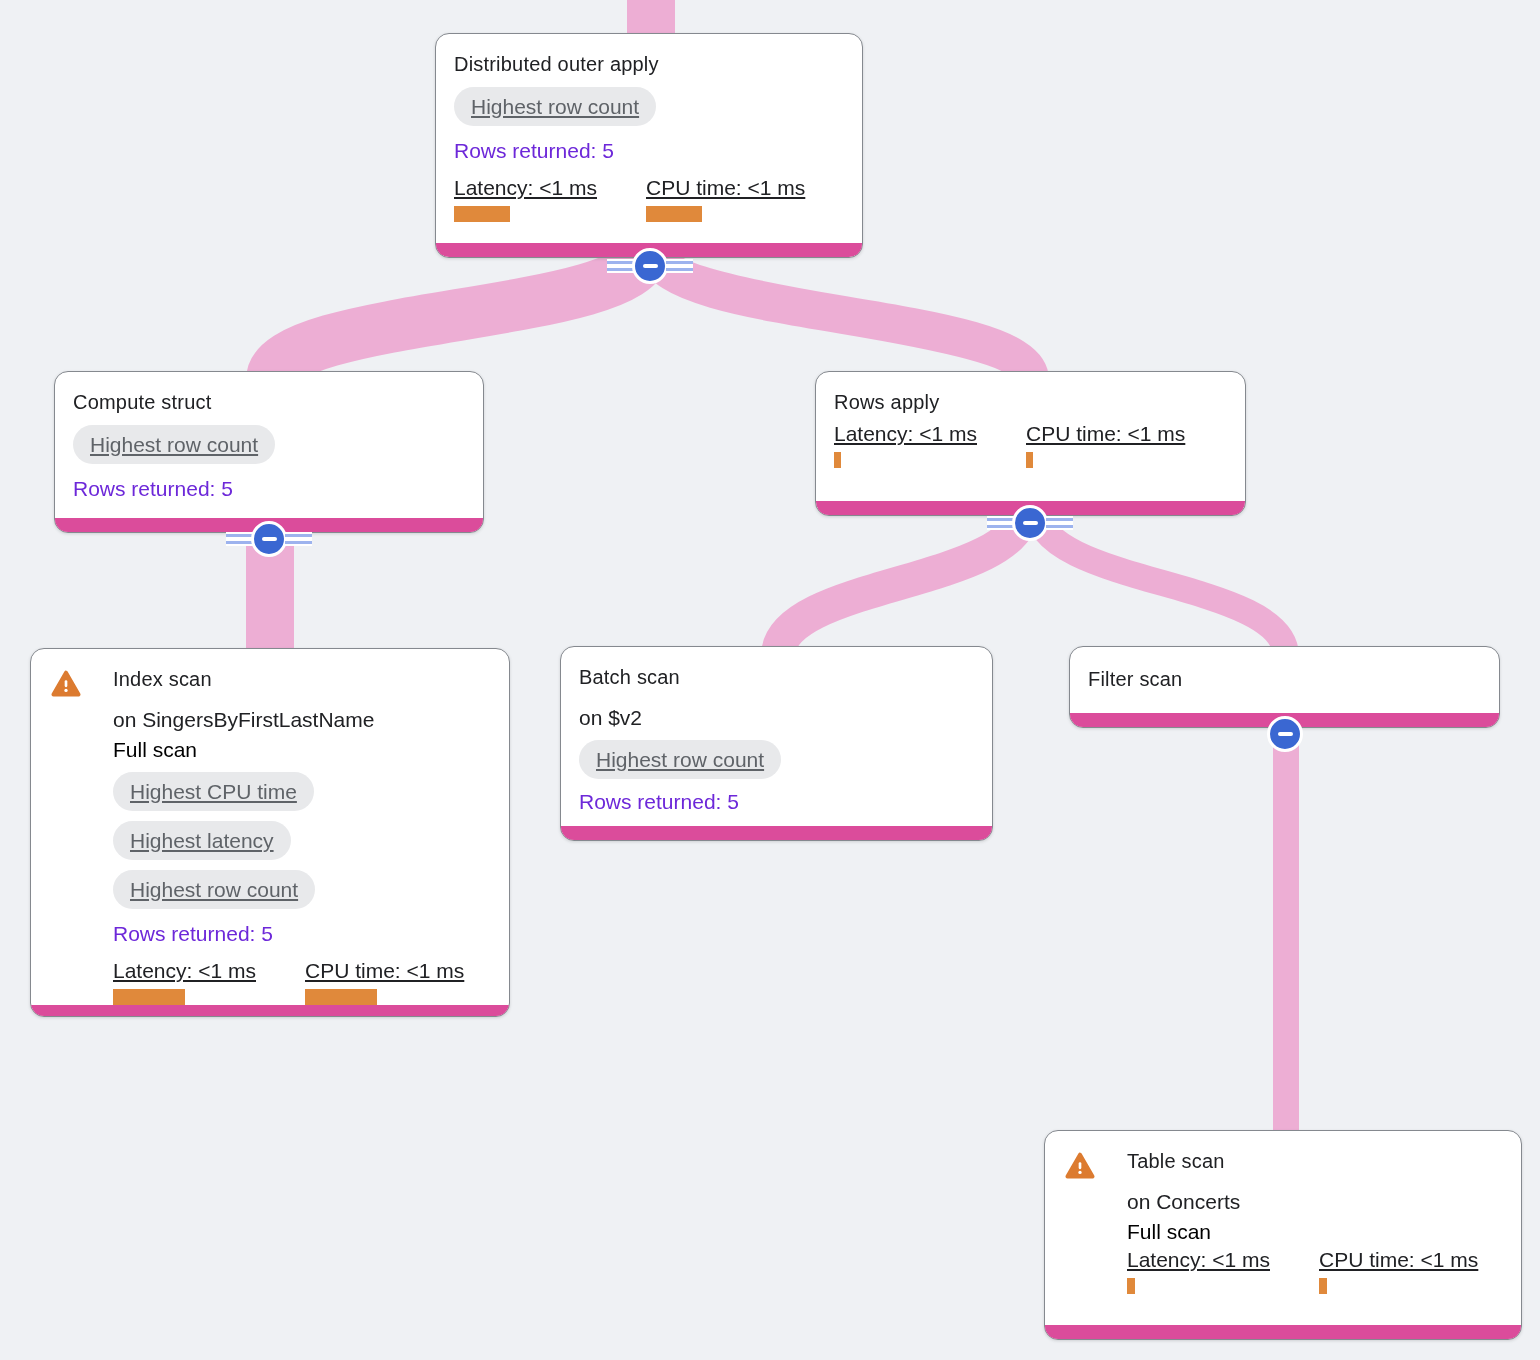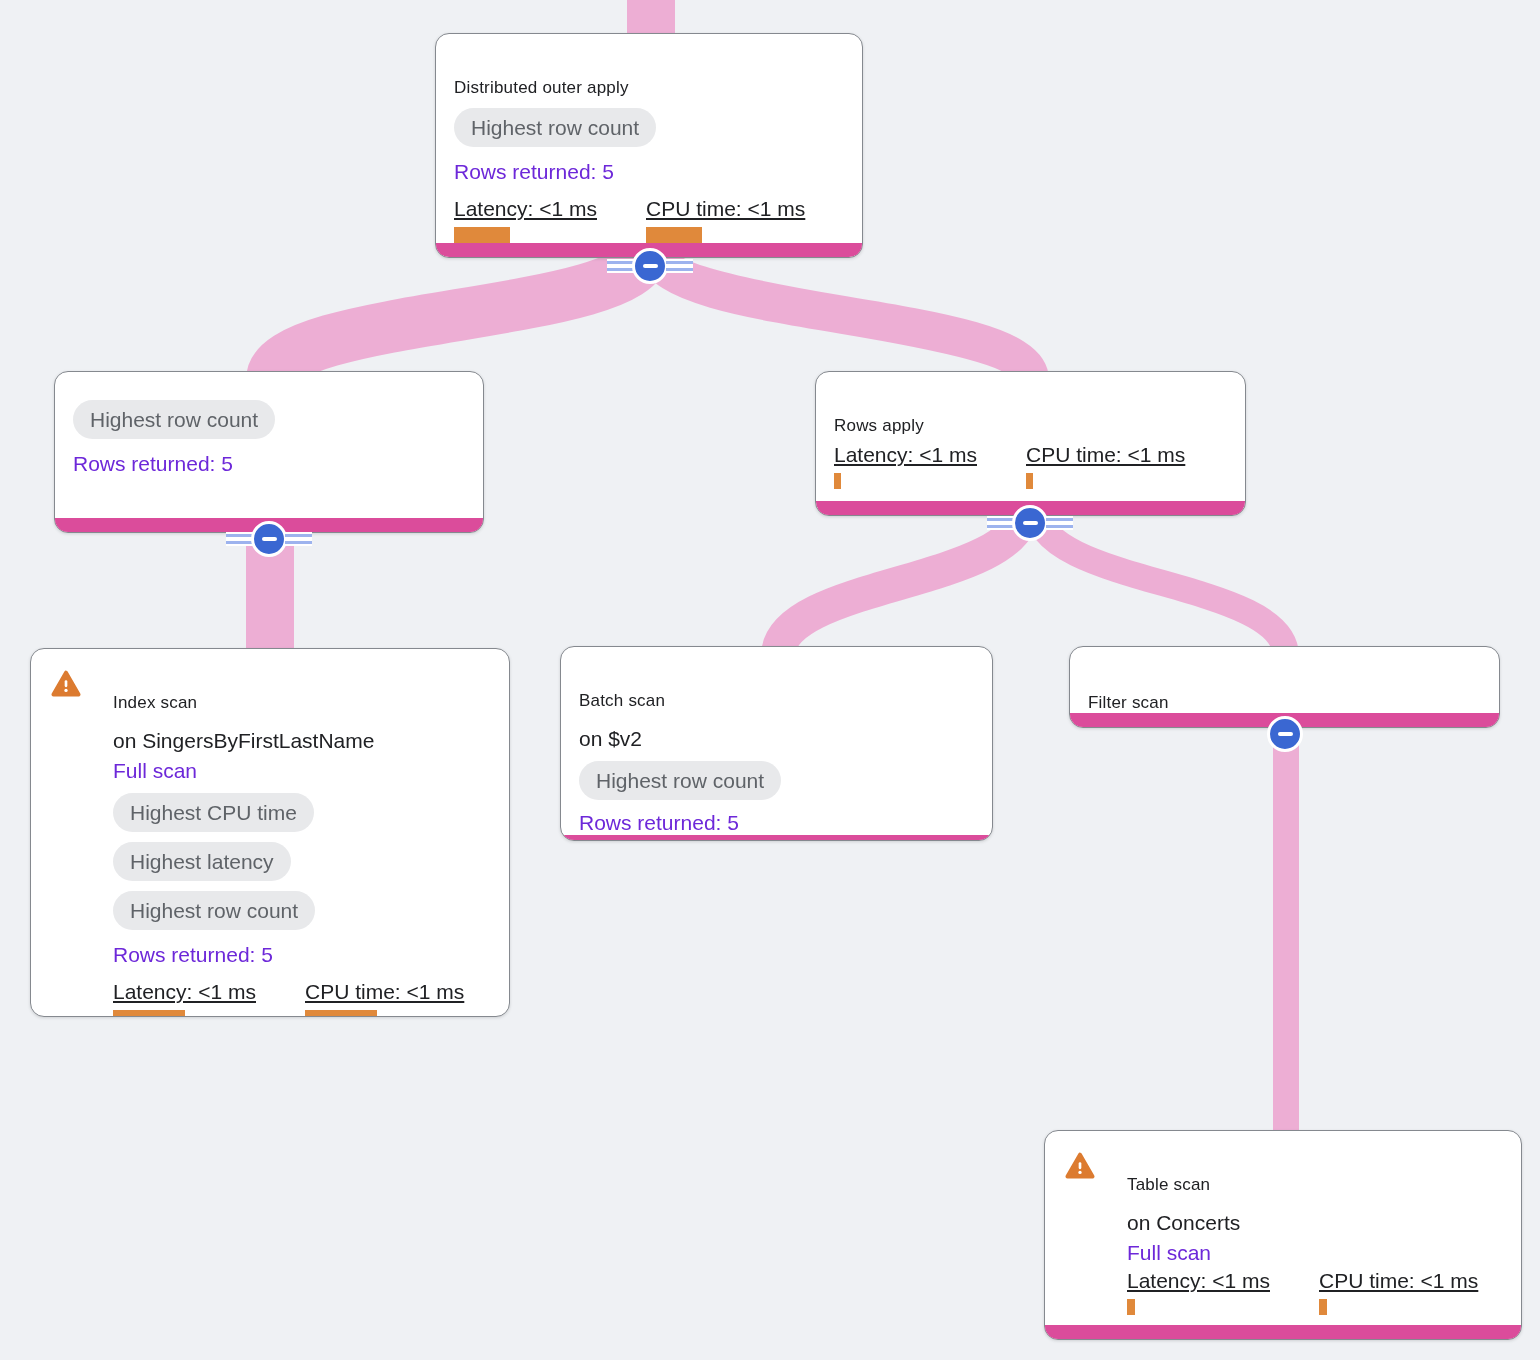--- a/index.html
+++ b/index.html
@@ -6,26 +6,26 @@
   .canvas{position:relative;width:1540px;height:1360px;background:#eff1f4;overflow:hidden;}
   svg.links{position:absolute;left:0;top:0;z-index:0;}
   svg.links path{fill:none;stroke:#edaed4;}
 
   .node{position:absolute;z-index:1;background:#ffffff;border:1.5px solid #85898f;border-radius:14px;
         box-sizing:border-box;display:flex;flex-direction:column;overflow:hidden;
         box-shadow:0 1px 3px rgba(60,64,67,.18);}
   .node-body{flex:1 1 auto;padding:18px 18px 0 18px;}
   .node-footer{flex:0 0 14px;height:14px;background:#db4c9b;}
 
-  .title{font-size:17px;font-weight:500;color:#202124;letter-spacing:.2px;line-height:1.25;margin-top:25px;}
+  .title{font-size:20px;font-weight:500;color:#202124;letter-spacing:.2px;line-height:1.25;}
   .sub{font-size:21px;color:#202124;margin-top:16px;}
-  .muted{font-size:21px;color:#6d28d9;margin-top:6px;}
+  .muted{font-size:21px;color:#000000;margin-top:6px;}
   .chiprow{margin-top:10px;}
   .chip{display:inline-block;background:#e8e9eb;color:#5f6368;font-size:21px;line-height:1;
-        padding:9px 17px;border-radius:20px;}
+        padding:9px 17px;border-radius:20px;text-decoration:underline;}
   .rows{font-size:21px;color:#6d28d9;margin-top:13px;}
   .metrics{display:flex;margin-top:13px;}
   .metric{width:192px;flex:0 0 auto;}
   .metric .label{font-size:21px;color:#202124;white-space:nowrap;text-decoration:underline;}
   .bar{height:16px;background:#e0893b;margin-top:6px;}
 
   .with-icon{display:flex;}
   .icon-col{flex:0 0 64px;padding-top:1px;}
   .content-col{flex:1 1 auto;min-width:0;}
 
@@ -65,20 +65,21 @@
           <div class="label">CPU time: &lt;1 ms</div>
           <div class="bar" style="width: 56px;"></div>
         </div>
       </div>
     </div>
     <div class="node-footer"></div>
   </div>
 
   <div class="node" style="left:54px;top:371px;width:430px;height:162px">
     <div class="node-body">
+      <div class="title">Compute struct</div>
       <div class="chiprow"><span class="chip">Highest row count</span></div>
       <div class="rows">Rows returned: 5</div>
     </div>
     <div class="node-footer"></div>
   </div>
 
   <div class="node" style="left:815px;top:371px;width:431px;height:145px">
     <div class="node-body">
       <div class="title">Rows apply</div>
       <div class="metrics" style="margin-top:7px;">

